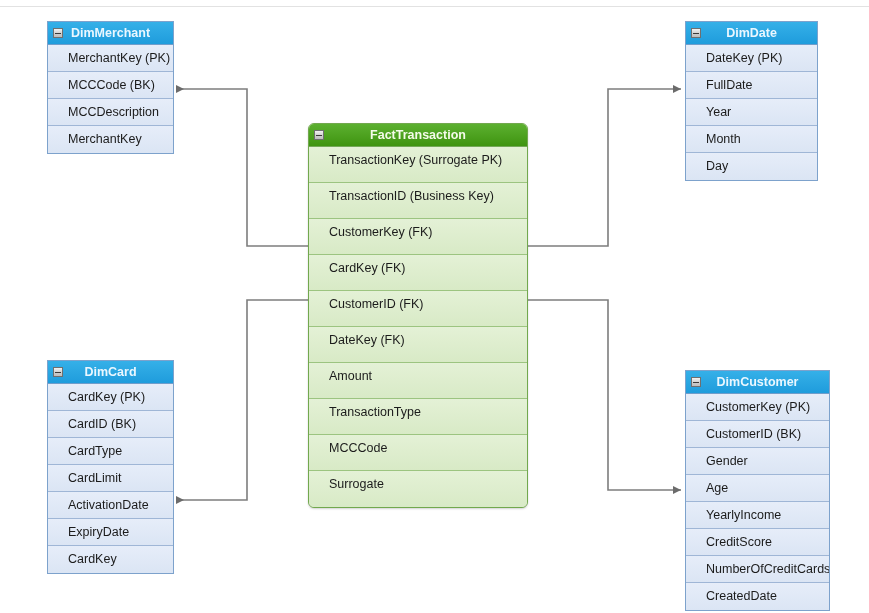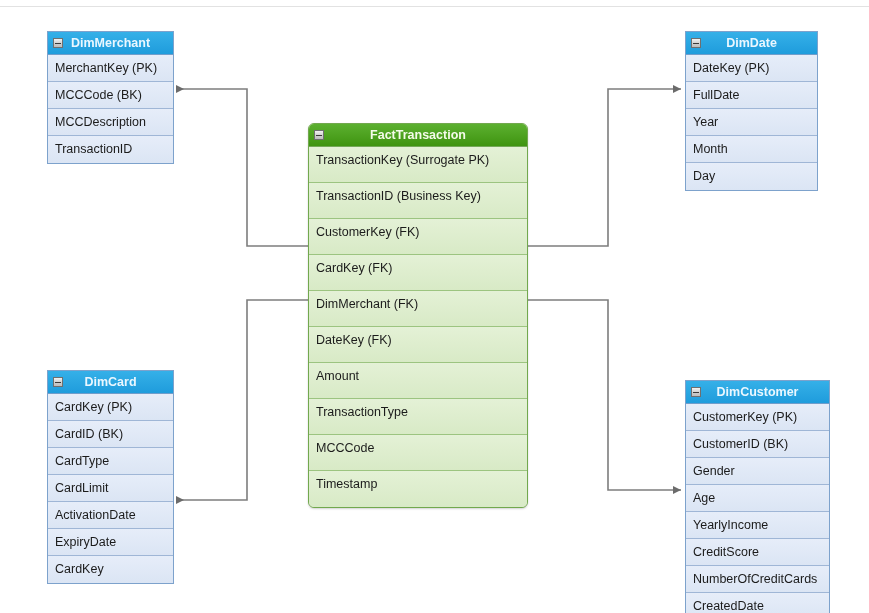--- a/index.html
+++ b/index.html
@@ -58,30 +58,29 @@
     left: 1px;
     top: 4px;
     width: 6px;
     height: 1px;
     background: #3a3a3a;
   }
   .entity .row {
     box-sizing: border-box;
     font-size: 12.5px;
     color: #1b1b1b;
-    padding-left: 7px;
+    padding-left: 20px;
     white-space: nowrap;
     overflow: hidden;
   }
 
   
   .dim {
     border: 1px solid #7da2cc;
     background: #dfe8f6;
-    margin-top: 10px;
   }
   .dim .hdr {
     background: linear-gradient(180deg, #35b0e8 0%, #1f9cdc 100%);
     border-bottom: 1px solid #6f9dcb;
     color: #eaf7ff;
   }
   .dim .row {
     height: 27px;
     line-height: 27px;
     background: linear-gradient(180deg, #e6edf9 0%, #dbe5f4 100%);
@@ -146,42 +145,42 @@
         <path d="M 528 300 L 608 300 L 608 490 L 681 490" marker-end="url(#arrowR)"></path>
       </g>
   </svg>
 
   <div id="entity-layer">
       <div class="entity dim" style="left: 47px; top: 21px; width: 127px;">
         <div class="hdr"><span class="collapse"></span><span>DimMerchant</span></div>
         <div class="row"><span>MerchantKey (PK)</span></div>
         <div class="row"><span>MCCCode (BK)</span></div>
         <div class="row"><span>MCCDescription</span></div>
-        <div class="row"><span>TransactionID</span></div>
+        <div class="row"><span>MerchantKey</span></div>
       </div>
       <div class="entity dim" style="left: 685px; top: 21px; width: 133px;">
         <div class="hdr"><span class="collapse"></span><span>DimDate</span></div>
         <div class="row"><span>DateKey (PK)</span></div>
         <div class="row"><span>FullDate</span></div>
         <div class="row"><span>Year</span></div>
         <div class="row"><span>Month</span></div>
         <div class="row"><span>Day</span></div>
       </div>
       <div class="entity fact" style="left: 308px; top: 123px; width: 220px;">
         <div class="hdr"><span class="collapse"></span><span>FactTransaction</span></div>
         <div class="row"><span>TransactionKey (Surrogate PK)</span></div>
         <div class="row"><span>TransactionID (Business Key)</span></div>
         <div class="row"><span>CustomerKey (FK)</span></div>
         <div class="row"><span>CardKey (FK)</span></div>
-        <div class="row"><span>DimMerchant (FK)</span></div>
+        <div class="row"><span>CustomerID (FK)</span></div>
         <div class="row"><span>DateKey (FK)</span></div>
         <div class="row"><span>Amount</span></div>
         <div class="row"><span>TransactionType</span></div>
         <div class="row"><span>MCCCode</span></div>
-        <div class="row"><span>Timestamp</span></div>
+        <div class="row"><span>Surrogate</span></div>
       </div>
       <div class="entity dim" style="left: 47px; top: 360px; width: 127px;">
         <div class="hdr"><span class="collapse"></span><span>DimCard</span></div>
         <div class="row"><span>CardKey (PK)</span></div>
         <div class="row"><span>CardID (BK)</span></div>
         <div class="row"><span>CardType</span></div>
         <div class="row"><span>CardLimit</span></div>
         <div class="row"><span>ActivationDate</span></div>
         <div class="row"><span>ExpiryDate</span></div>
         <div class="row"><span>CardKey</span></div>

